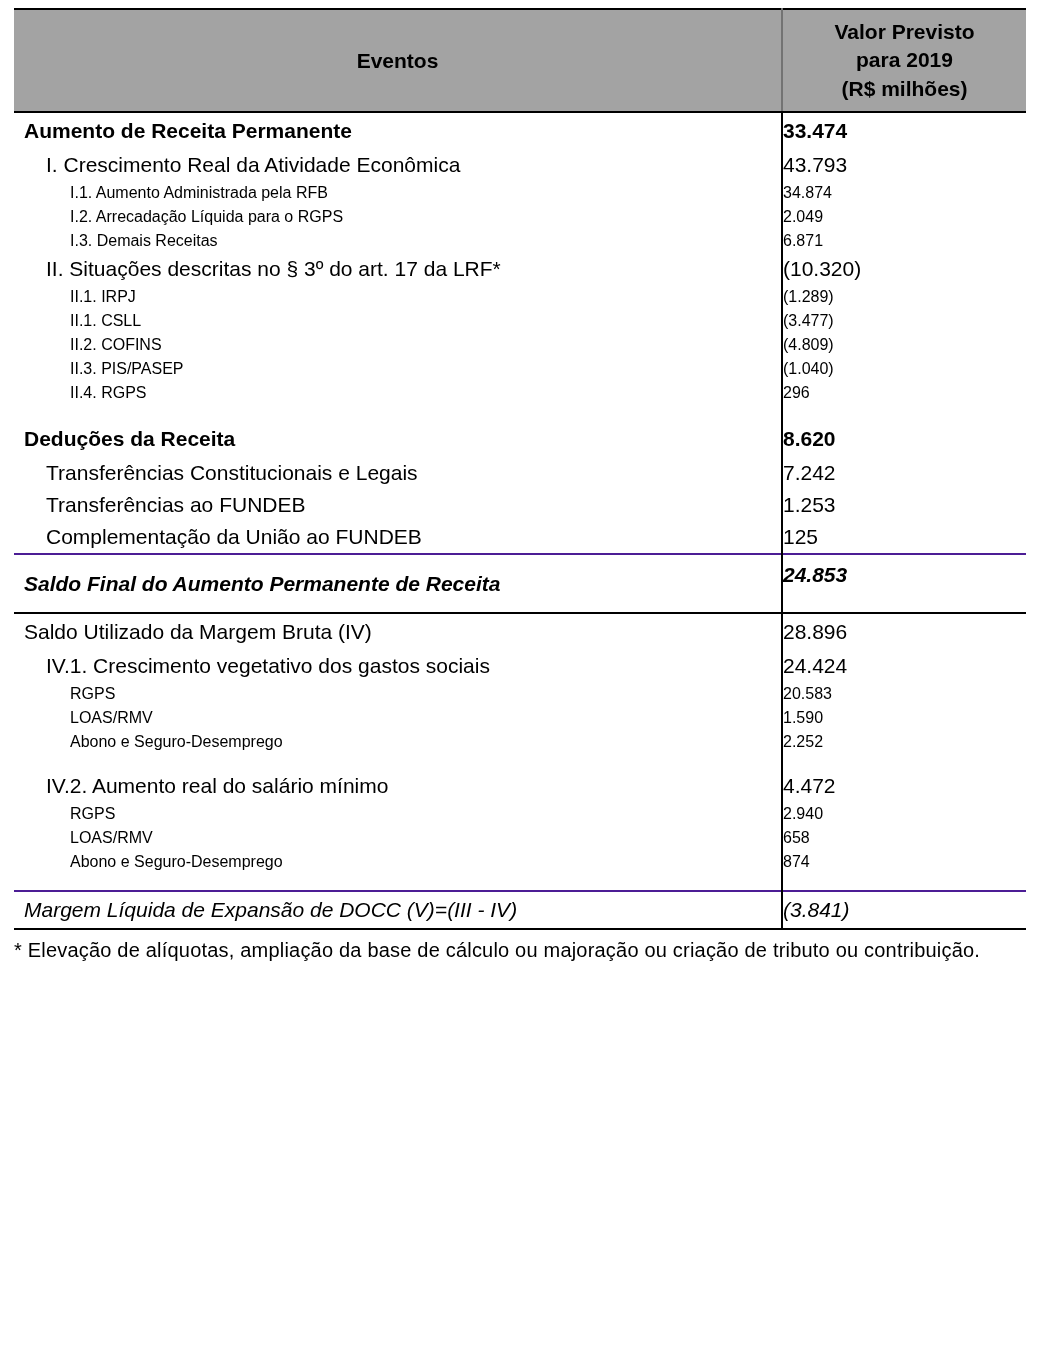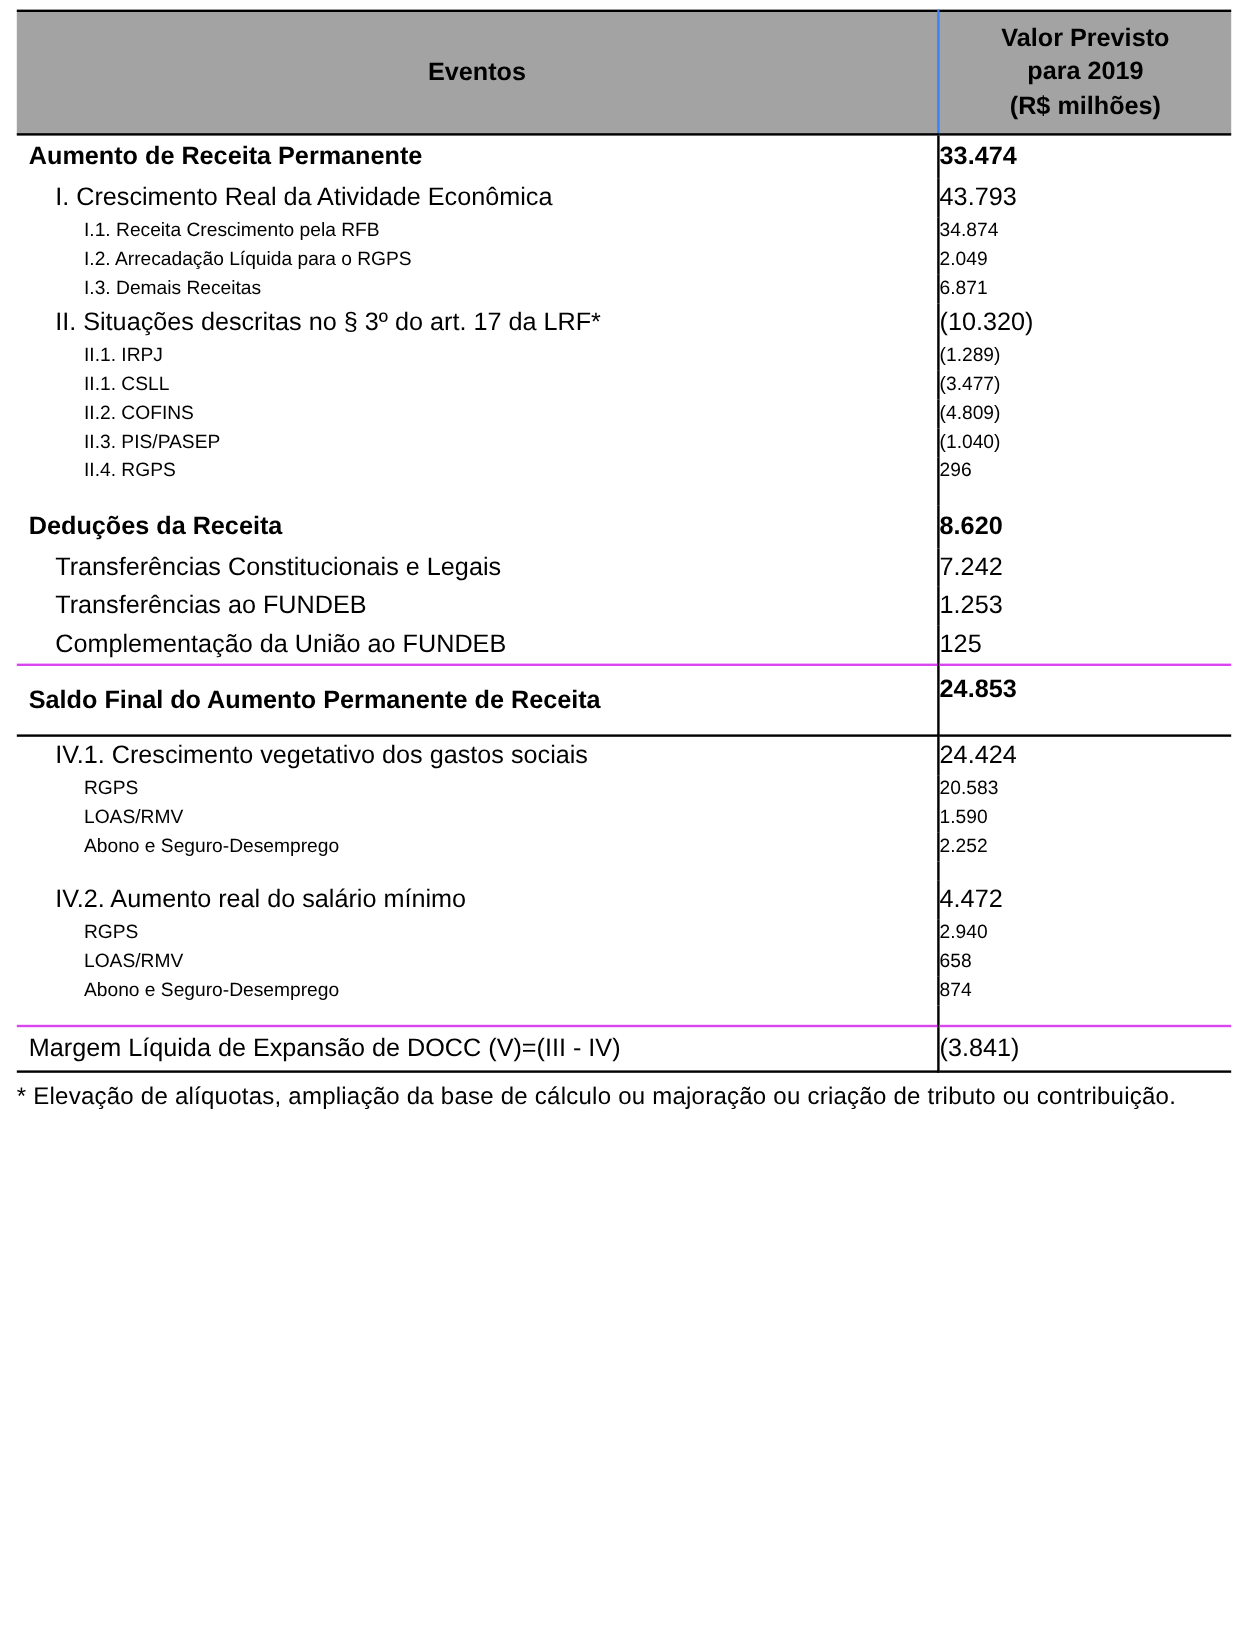--- a/index.html
+++ b/index.html
@@ -33,21 +33,21 @@
     background: #a3a3a3;
     border-top: 2px solid #000;
     border-bottom: 2px solid #000;
     font-weight: bold;
     font-size: 21px;
     padding: 8px 12px;
     vertical-align: middle;
     text-align: center;
   }
   thead th.h-label {
-    border-right: 2px solid #3b82f6;
+    border-right: 2px solid #737373;
   }
   thead th.h-value {
     line-height: 1.35;
   }
 
   tbody td {
     padding: 0;
     vertical-align: middle;
   }
   td.label {
@@ -73,21 +73,21 @@
   .r-plain td { font-size: 21px; font-weight: normal; }
   .r-plain td.label { padding: 6px 0 6px 10px; }
   .r-plain td.value { padding: 6px 14px 6px 0; }
 
   .r-total td { font-size: 21px; font-weight: bold; }
   .r-total td.label { padding: 8px 0 8px 10px; }
   .r-total td.value { padding: 8px 14px 25px 0; }
 
   .shaded td { background: #c0c0c0; }
 
-  .top-rule td { border-top: 2px solid #d946ef; }
+  .top-rule td { border-top: 2px solid #4c1d95; font-style: italic; }
   .bottom-rule td { border-bottom: 2px solid #000; }
 
   .spacer td {
     height: 16px;
     padding: 0;
   }
 
   .footnote {
     width: 1012px;
     margin-top: 6px;
@@ -120,21 +120,21 @@
 
       <tr class="r-section">
         <td class="label">Aumento de Receita Permanente</td>
         <td class="value">33.474</td>
       </tr>
       <tr class="r-level1">
         <td class="label">I. Crescimento Real da Atividade Econômica</td>
         <td class="value">43.793</td>
       </tr>
       <tr class="r-level2">
-        <td class="label">I.1. Receita Crescimento pela RFB</td>
+        <td class="label">I.1. Aumento Administrada pela RFB</td>
         <td class="value">34.874</td>
       </tr>
       <tr class="r-level2">
         <td class="label">I.2. Arrecadação Líquida para o RGPS</td>
         <td class="value">2.049</td>
       </tr>
       <tr class="r-level2">
         <td class="label">I.3. Demais Receitas</td>
         <td class="value">6.871</td>
       </tr>
@@ -185,20 +185,24 @@
         <td class="value">125</td>
       </tr>
 
       <tr class="r-total top-rule bottom-rule">
         <td class="label">Saldo Final do Aumento Permanente de Receita</td>
         <td class="value">24.853</td>
       </tr>
 
 
 
+      <tr class="r-plain">
+        <td class="label">Saldo Utilizado da Margem Bruta (IV)</td>
+        <td class="value">28.896</td>
+      </tr>
       <tr class="r-level1">
         <td class="label">IV.1. Crescimento vegetativo dos gastos sociais</td>
         <td class="value">24.424</td>
       </tr>
       <tr class="r-level2">
         <td class="label">RGPS</td>
         <td class="value">20.583</td>
       </tr>
       <tr class="r-level2">
         <td class="label">LOAS/RMV</td>

